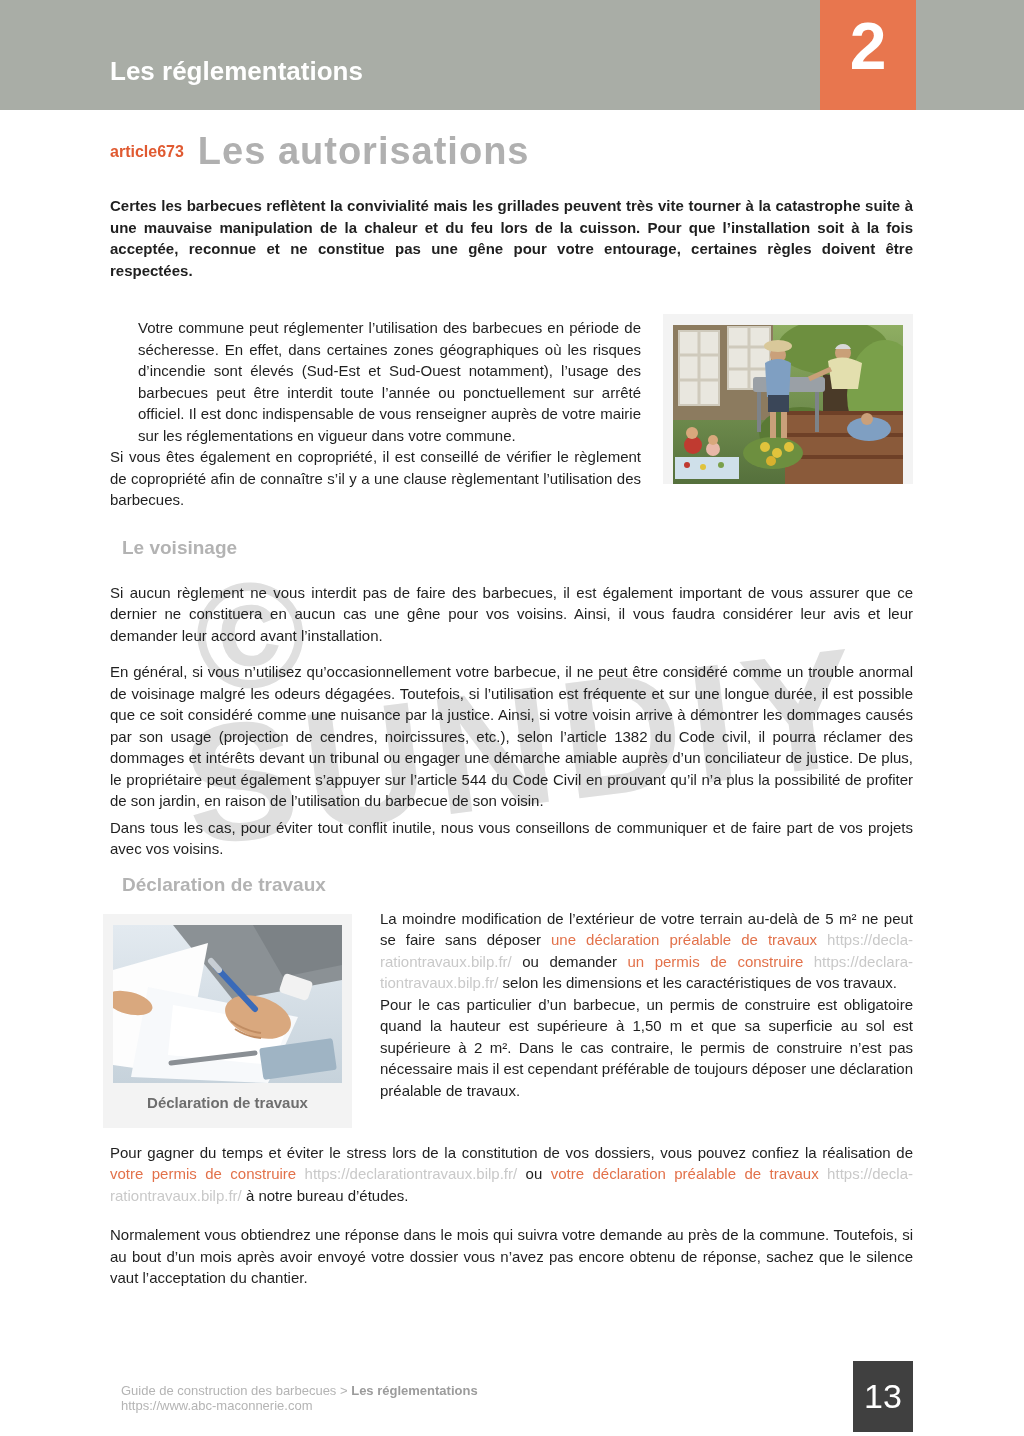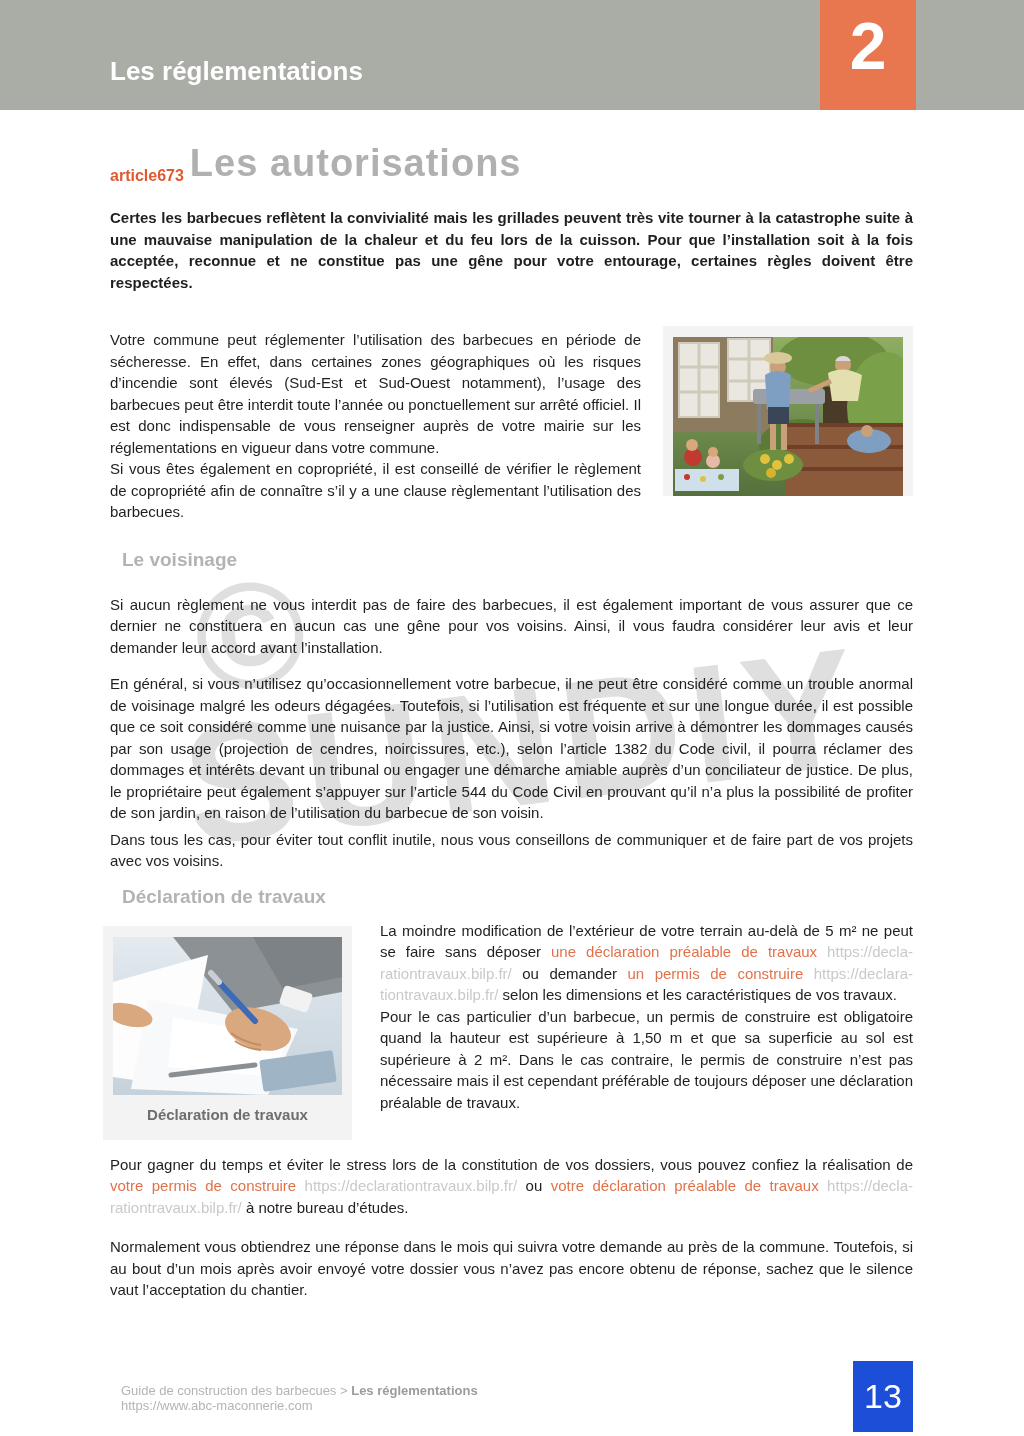--- a/index.html
+++ b/index.html
@@ -14,33 +14,33 @@
 
   
   .header-band{position:absolute;left:0;top:0;width:1024px;height:110px;background:#a9ada6;z-index:2;}
   .header-title{position:absolute;left:110px;top:56px;color:#ffffff;font-size:26px;font-weight:bold;}
   .chapter-box{position:absolute;left:820px;top:0;width:96px;height:110px;background:#e8764e;
                display:flex;align-items:center;justify-content:center;z-index:3;}
   .chapter-num{color:#ffffff;font-size:66px;font-weight:bold;padding-bottom:18px;}
 
   
   .content{position:absolute;left:110px;top:130px;width:803px;z-index:1;color:#1f1f1f;}
-  .title-row{display:flex;align-items:flex-end;gap:6px;margin:12px 0 10px 0;}
+  .title-row{display:flex;align-items:center;gap:14px;margin:0 0 10px 0;}
   .article-label{color:#e05a31;font-size:16px;font-weight:bold;}
   .article-title{color:#b0b0b0;font-size:38px;font-weight:bold;letter-spacing:1px;}
 
   p{margin:0;font-size:15px;line-height:21.5px;}
   .j{text-align:justify;}
   .intro{font-weight:bold;margin-top:22px;}
 
   .h2{color:#b3b3b3;font-size:19px;font-weight:bold;margin:12px;clear:both;}
   .h2.voisinage{margin-top:26px;}
   .h2.declaration{margin-top:14px;}
 
-  .p-commune{margin-top:36px;}
+  .p-commune{margin-top:36px;margin-left:28px;}
   .p-v1{margin-top:23px;}
   .p-v2{margin-top:15px;}
   .p-v3{margin-top:5px;}
   .p-decl{margin-top:7px;}
   .p-gagner{clear:both;margin-top:30px;}
   .p-normalement{margin-top:18px;}
 
   .link{color:#e2714a;}
   .url{color:#c9c9c9;}
   b{font-weight:normal;}
@@ -49,21 +49,21 @@
   .card{background:#f3f3f3;margin:0;padding:11px 10px 0 10px;}
   .card-right{float:right;width:230px;margin:-3px 0 16px 22px;}
   .card-left{float:left;width:229px;margin:6px 28px 14px -7px;}
   .card svg{display:block;}
   .card figcaption{text-align:center;font-weight:bold;color:#6e6e6e;font-size:15px;
                    padding:11px 0 17px 0;}
 
   
   .footer{position:absolute;left:121px;top:1383px;z-index:1;font-size:13px;line-height:15px;color:#b4b4b4;}
   .crumb-bold{font-weight:bold;color:#9c9c9c;}
-  .page-box{position:absolute;left:853px;top:1361px;width:60px;height:71px;background:#1d4ed8;
+  .page-box{position:absolute;left:853px;top:1361px;width:60px;height:71px;background:#404040;
             display:flex;align-items:center;justify-content:center;z-index:1;}
   .page-num{color:#ffffff;font-size:34px;}
 </style>
 </head>
 <body>
 
 <div class="page">
 
   <div class="watermark">
     <div class="wm-symbol">©</div>

